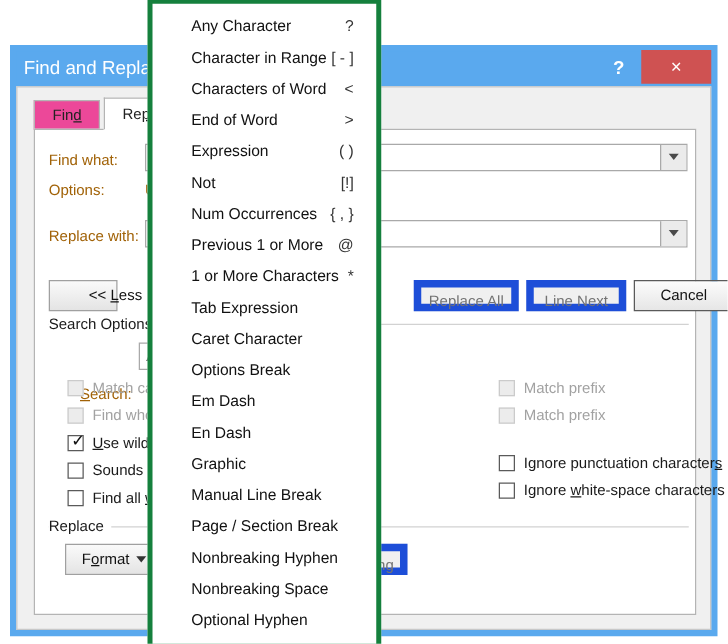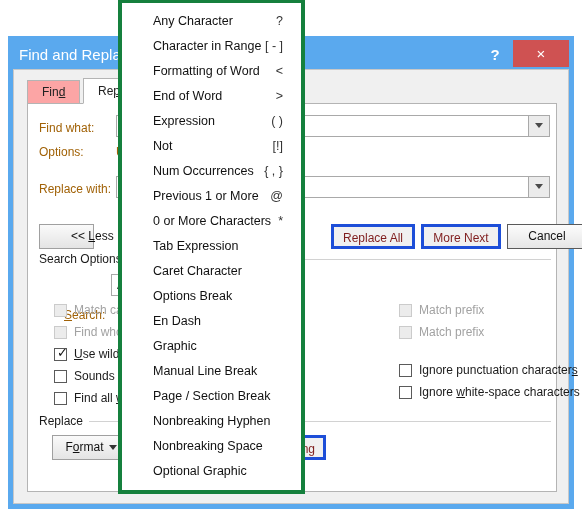--- a/index.html
+++ b/index.html
@@ -77,21 +77,21 @@
     height:24px;
     line-height:23px;
     padding:0 14px;
     font-size:12px;
     box-sizing:border-box;
     cursor:pointer;
     white-space:nowrap;
   }
   .tab.inactive{
     left:0;
-    background:#fca5a5;
+    background:#ec4899;
     border:1px solid #b4b4b4;
     border-bottom:1px solid #b4b4b4;
     color:#222;
   }
   .tab.active{
     left:56px;
     top:-2px;
     height:26px;
     line-height:25px;
     background:#ffffff;
@@ -159,22 +159,22 @@
     box-sizing:border-box;
     font-size:12px;
     color:#111;
     text-align:center;
     line-height:23px;
     cursor:pointer;
     white-space:nowrap;
   }
   .btn.disabled{
     background:#f0f0f0;
-    border:3px solid #1d4ed8;
-    color:#7f1d1d;
+    border:6px solid #1d4ed8;
+    color:#737373;
     cursor:default;
   }
   .btn.defaultbtn{
     border:1px solid #5a5a5a;
     background:linear-gradient(#fcfcfc,#e6e6e6);
   }
   .btn.focused{
     border:2px solid #2b8ae0;
     background:linear-gradient(#fafafa,#e4e4e4);
     line-height:21px;
@@ -301,21 +301,21 @@
       <div class="lbl" style="left:11px; top:78px;">Replace with:</div>
       <div class="combo" style="left:88px; top:72px; width:434px;">
         <div class="cval"></div>
         <div class="arrowbtn">
           <span class="chev"></span>
         </div>
       </div>
 
       <div class="btn" style="left:11px; top:120px; width:55px;padding-left:31px;">&lt;&lt; <u>L</u>ess</div>
       <div class="btn disabled" style="left:303px; top:120px; width:84px;">Replace All</div>
-      <div class="btn disabled" style="left:393px; top:120px; width:80px;">More Next</div>
+      <div class="btn disabled" style="left:393px; top:120px; width:80px;">Line Next</div>
       <div class="btn defaultbtn" style="left:479px; top:120px; width:80px;">Cancel</div>
 
       <div class="grouplabel" style="left:11px; top:148px;">Search Options</div>
       <div class="groupline" style="left:11px; top:155px; width:512px;"></div>
 
       <div class="lbl" style="left:36px; top:175px;margin-top:29px;"><u>S</u>earch:</div>
       <div class="combo" style="left:83px; top:170px; width:88px;">
         <div class="cval">All</div>
       </div>
 
@@ -373,21 +373,21 @@
 <div id="menu">
     <div class="mi">
       <span class="mlabel">Any Character</span>
       <span class="mkey">?</span>
     </div>
     <div class="mi">
       <span class="mlabel">Character in Range</span>
       <span class="mkey">[ - ]</span>
     </div>
     <div class="mi">
-      <span class="mlabel">Formatting of Word</span>
+      <span class="mlabel">Characters of Word</span>
       <span class="mkey">&lt;</span>
     </div>
     <div class="mi">
       <span class="mlabel">End of Word</span>
       <span class="mkey">&gt;</span>
     </div>
     <div class="mi">
       <span class="mlabel">Expression</span>
       <span class="mkey">( )</span>
     </div>
@@ -397,36 +397,40 @@
     </div>
     <div class="mi">
       <span class="mlabel">Num Occurrences</span>
       <span class="mkey">{ , }</span>
     </div>
     <div class="mi">
       <span class="mlabel">Previous 1 or More</span>
       <span class="mkey">@</span>
     </div>
     <div class="mi">
-      <span class="mlabel">0 or More Characters</span>
+      <span class="mlabel">1 or More Characters</span>
       <span class="mkey">*</span>
     </div>
     <div class="mi">
       <span class="mlabel">Tab Expression</span>
       <span class="mkey"></span>
     </div>
     <div class="mi">
       <span class="mlabel">Caret Character</span>
       <span class="mkey"></span>
     </div>
     <div class="mi">
       <span class="mlabel">Options Break</span>
       <span class="mkey"></span>
     </div>
     <div class="mi">
+      <span class="mlabel">Em Dash</span>
+      <span class="mkey"></span>
+    </div>
+    <div class="mi">
       <span class="mlabel">En Dash</span>
       <span class="mkey"></span>
     </div>
     <div class="mi">
       <span class="mlabel">Graphic</span>
       <span class="mkey"></span>
     </div>
     <div class="mi">
       <span class="mlabel">Manual Line Break</span>
       <span class="mkey"></span>
@@ -437,16 +441,16 @@
     </div>
     <div class="mi">
       <span class="mlabel">Nonbreaking Hyphen</span>
       <span class="mkey"></span>
     </div>
     <div class="mi">
       <span class="mlabel">Nonbreaking Space</span>
       <span class="mkey"></span>
     </div>
     <div class="mi">
-      <span class="mlabel">Optional Graphic</span>
+      <span class="mlabel">Optional Hyphen</span>
       <span class="mkey"></span>
     </div>
   </div>
 
 </body></html>

